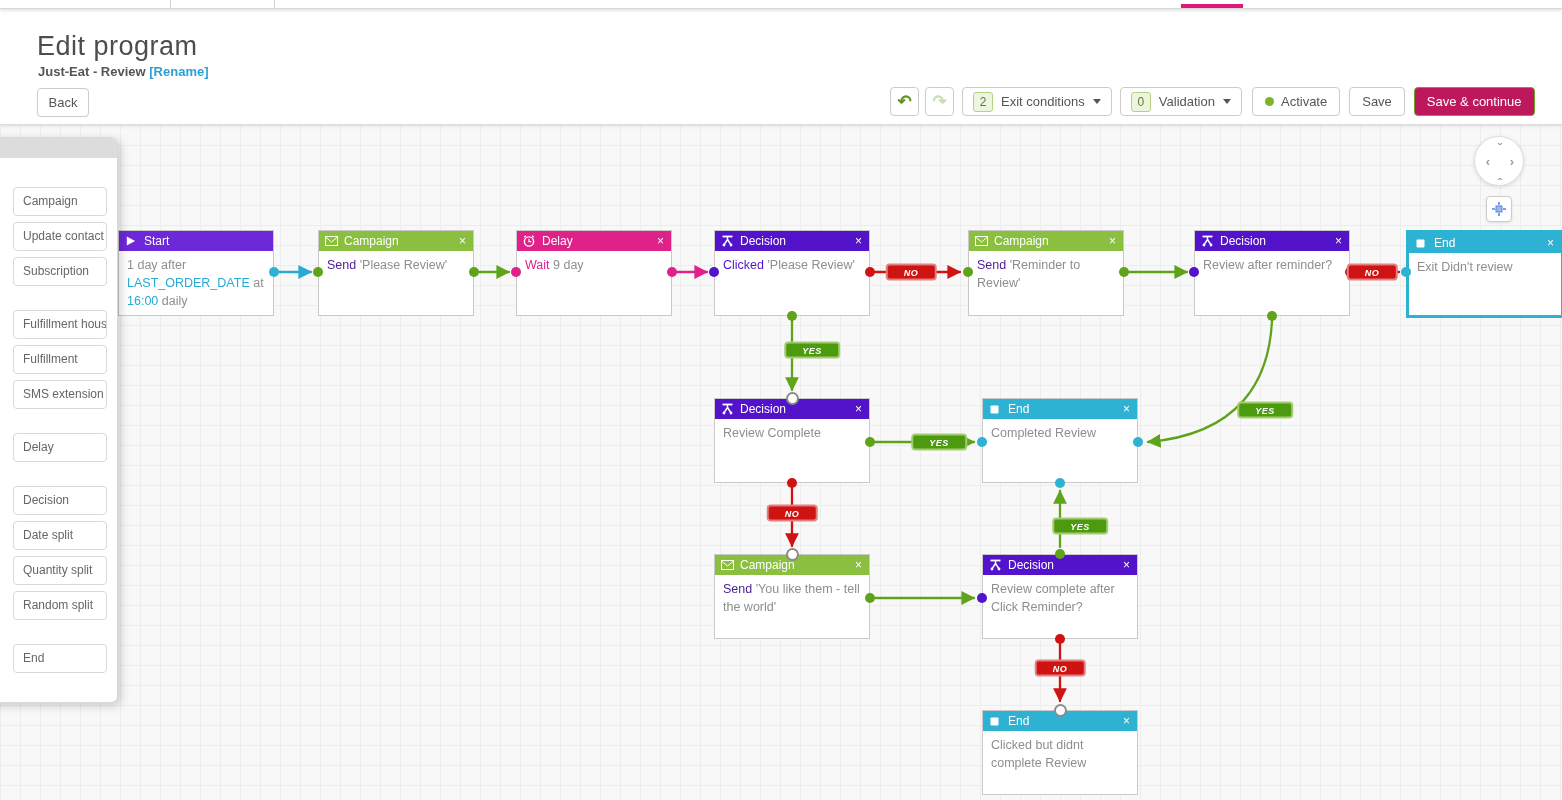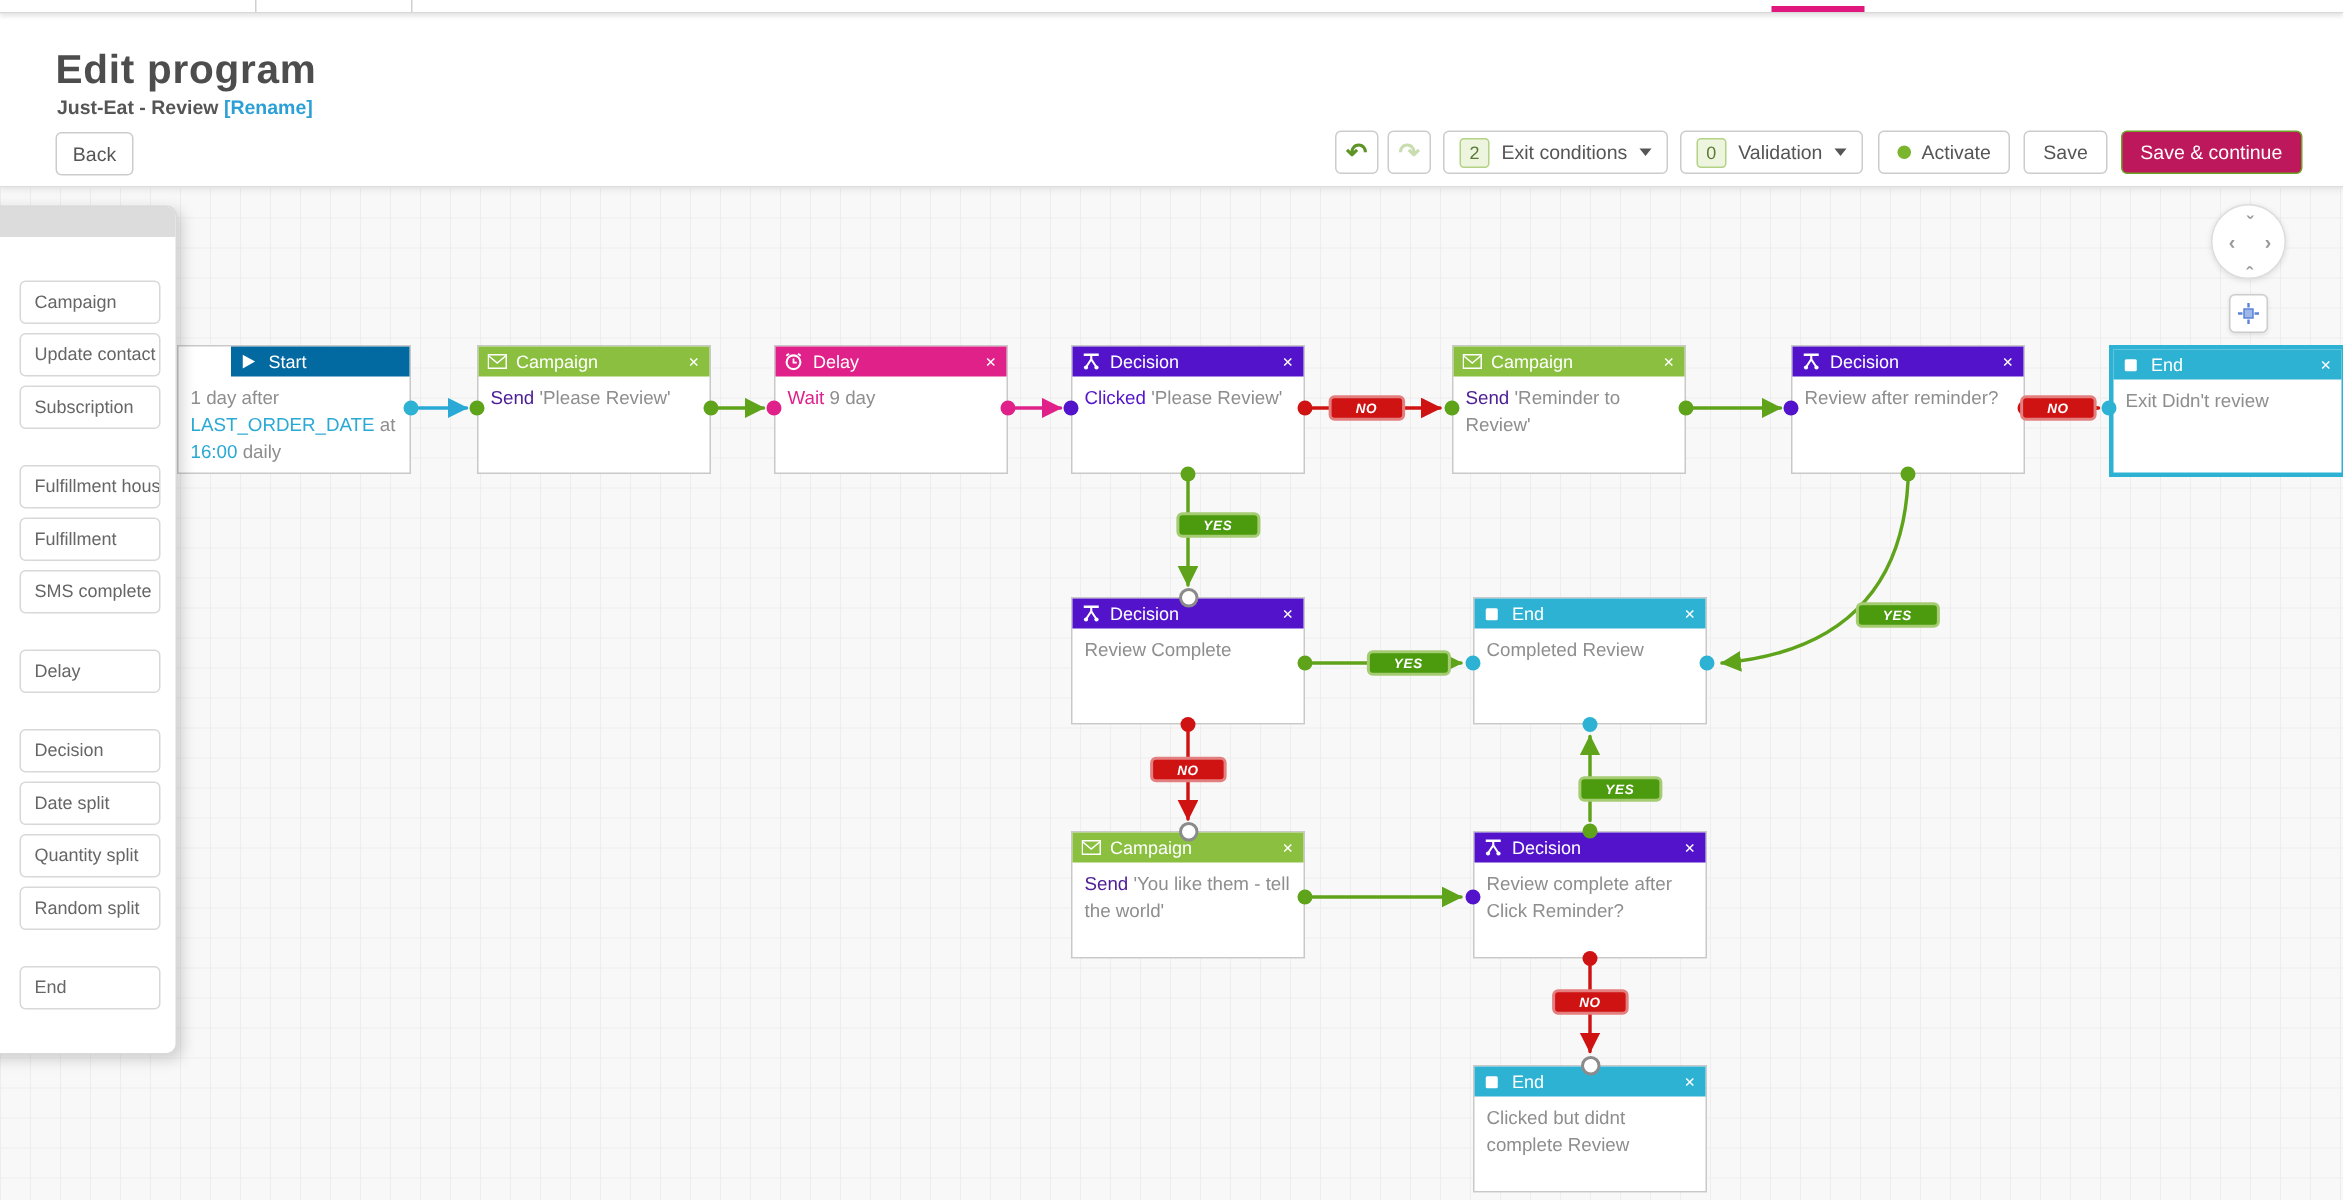--- a/index.html
+++ b/index.html
@@ -8,21 +8,21 @@
 
   
   .topbar { position:absolute; left:0; top:0; width:1562px; height:9px; background:#fff;
             border-bottom:1px solid #d8d8d8; box-shadow:0 2px 3px rgba(0,0,0,.10); z-index:30; }
   .topbar .tb-div { position:absolute; top:0; width:1px; height:8px; background:#d0d0d0; }
   .topbar .tb-accent { position:absolute; top:4px; height:4px; width:62px; }
 
   
   .header { position:absolute; left:0; top:9px; width:1562px; height:116px; background:#fff;
             border-bottom:1px solid #dcdcdc; box-shadow:0 2px 4px rgba(0,0,0,.06); z-index:20; }
-  .page-title { position:absolute; left:37px; top:22px; font-size:27px; font-weight:700; color:#4d4d4d; letter-spacing:.5px; }
+  .page-title { position:absolute; left:37px; top:22px; font-size:27px; font-weight:400; color:#4d4d4d; letter-spacing:.5px; }
   .subtitle { position:absolute; left:38px; top:55px; font-size:13px; font-weight:bold; color:#555; }
   .rename-link { color:#2b9fd6; cursor:pointer; }
   .btn { display:inline-flex; align-items:center; justify-content:center; height:29px;
          background:#fff; border:1px solid #ccc; border-radius:4px; color:#555; font-size:13px;
          cursor:pointer; padding:0 12px; white-space:nowrap; }
   .back-btn { position:absolute; left:37px; top:79px; width:52px; }
   .toolbar { position:absolute; left:890px; top:78px; height:29px; display:flex; align-items:center; }
   .icon-btn { width:29px; height:29px; padding:0; font-size:17px; line-height:1; }
   .undo-glyph { color:#5e9426; font-weight:bold; }
   .redo-glyph { color:#c9ddb0; font-weight:bold; }
@@ -158,21 +158,21 @@
     <div class="palette-strip"></div>
     <div class="palette-body">
         <div class="pal-group">
           <div class="pal-item">Campaign</div>
           <div class="pal-item">Update contact</div>
           <div class="pal-item">Subscription</div>
         </div>
         <div class="pal-group">
           <div class="pal-item">Fulfillment house</div>
           <div class="pal-item">Fulfillment</div>
-          <div class="pal-item">SMS complete</div>
+          <div class="pal-item">SMS extension</div>
         </div>
         <div class="pal-group">
           <div class="pal-item">Delay</div>
         </div>
         <div class="pal-group">
           <div class="pal-item">Decision</div>
           <div class="pal-item">Date split</div>
           <div class="pal-item">Quantity split</div>
           <div class="pal-item">Random split</div>
         </div>
@@ -188,21 +188,21 @@
     <div class="nav-ch" style="left:7px;  top:19px;">‹</div>
     <div class="nav-ch" style="left:31px; top:19px;">›</div>
   </div>
   <div class="fit-btn">
     <svg width="14" height="14" viewBox="0 0 14 14">
       <rect x="4" y="4" width="6" height="6" fill="#9db7e8" stroke="#5b84d8" stroke-width="1"></rect>
       <path d="M7,0 L7,3 M7,11 L7,14 M0,7 L3,7 M11,7 L14,7" stroke="#5b84d8" stroke-width="1.6"></path>
     </svg>
   </div>
 <div class="node" style="left: 118px; top: 105px; width: 156px; height: 86px;">
-      <div class="node-header" style="background: #0369a1; margin-left: 35px;">
+      <div class="node-header" style="background: #6d28d9;">
         <span class="hicon">
           <svg width="11" height="12" viewBox="0 0 12 12">
             <polygon points="2,1 11,6 2,11" fill="#fff"></polygon>
           </svg>
         </span>
         <span class="htitle">Start</span>
       </div>
       <div class="node-body"><span>1 day after </span><span class="c-cyan">LAST_ORDER_DATE</span><span> at </span><span class="c-cyan">16:00</span><span> daily</span></div>
     </div>
     <div class="node" style="left: 318px; top: 105px; width: 156px; height: 86px;">

